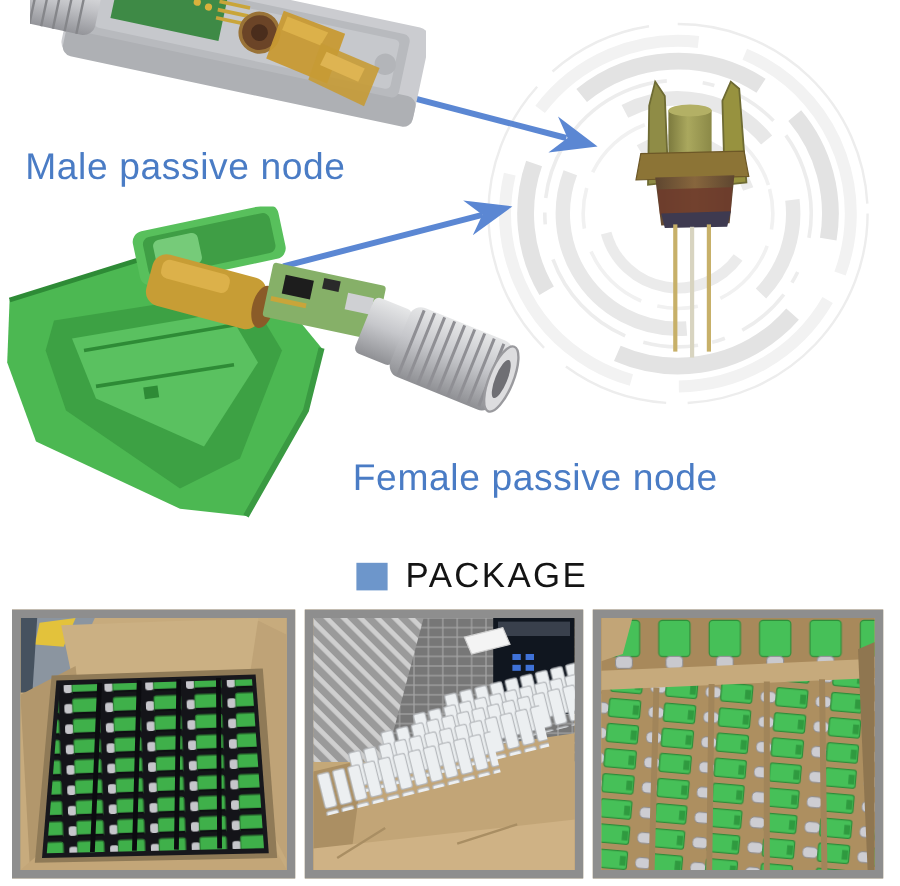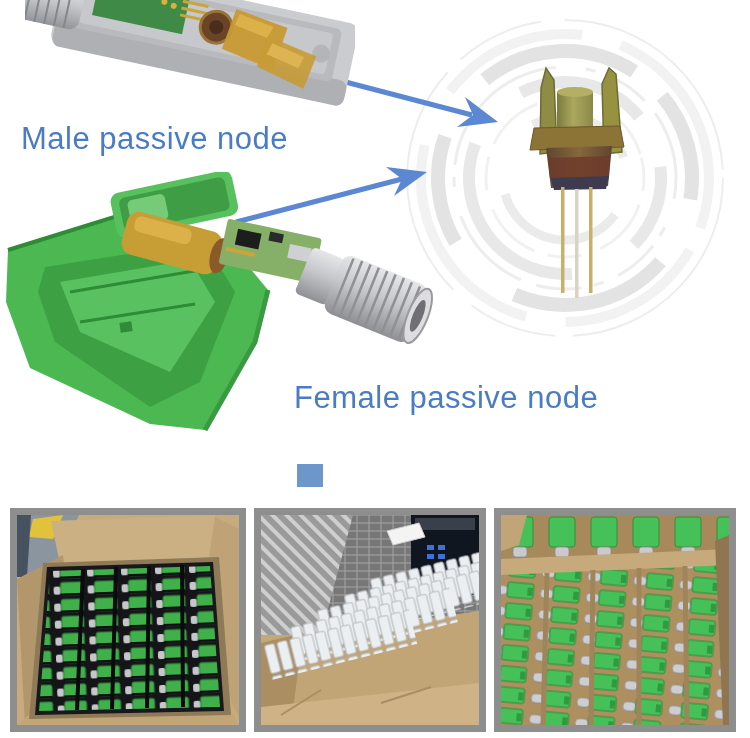--- a/index.html
+++ b/index.html
@@ -159,20 +159,21 @@
       <path stroke="#8f8f94" stroke-width="2.5" d="M340,84 V142 M349,83 V143 M358,83 V143 M367,83 V143 M376,83 V143 M385,83 V143 M394,83 V143 M403,84 V142 M412,85 V141"></path>
       <ellipse cx="421" cy="113" rx="10" ry="29" fill="#dddddf" stroke="#9a9a9e" stroke-width="2"></ellipse>
       <ellipse cx="421" cy="113" rx="5" ry="17" fill="#6f6f74"></ellipse>
     </g>
   </svg>
 
   <div class="abs callout-label" style="left:270px;top:381px;margin-left:24px;">Female passive node</div>
 
   <div class="abs pkg-header" style="left:297px;top:464px;">
     <div class="pkg-square"></div>
+    <div class="pkg-title">PACKAGE</div>
   </div>
 
   <div class="abs photo-frame" style="left:10px;top:508px;width:236px;height:224px;">
     <svg width="222" height="210" viewBox="0 0 222 210">
       <defs>
         <pattern id="p1conn" patternUnits="userSpaceOnUse" width="34" height="17" patternTransform="rotate(-2)">
           <rect width="34" height="17" fill="#141419"></rect>
           <rect x="0" y="5" width="7" height="8" rx="2" fill="#c6c6cb"></rect>
           <rect x="7" y="1" width="22" height="13" rx="2" fill="#3fb04a" stroke="#2c7d33" stroke-width="1"></rect>
           <rect x="7" y="12" width="22" height="2.5" fill="#0e0e12"></rect>

